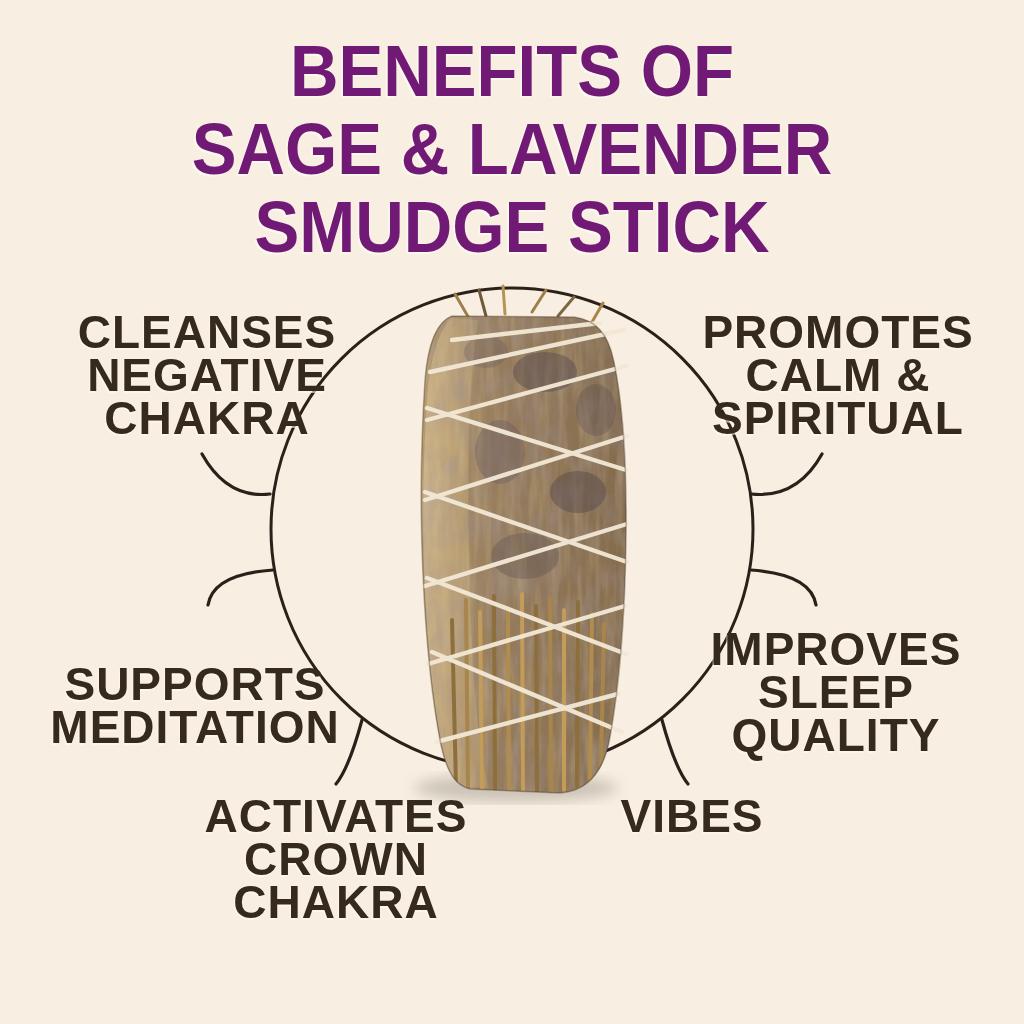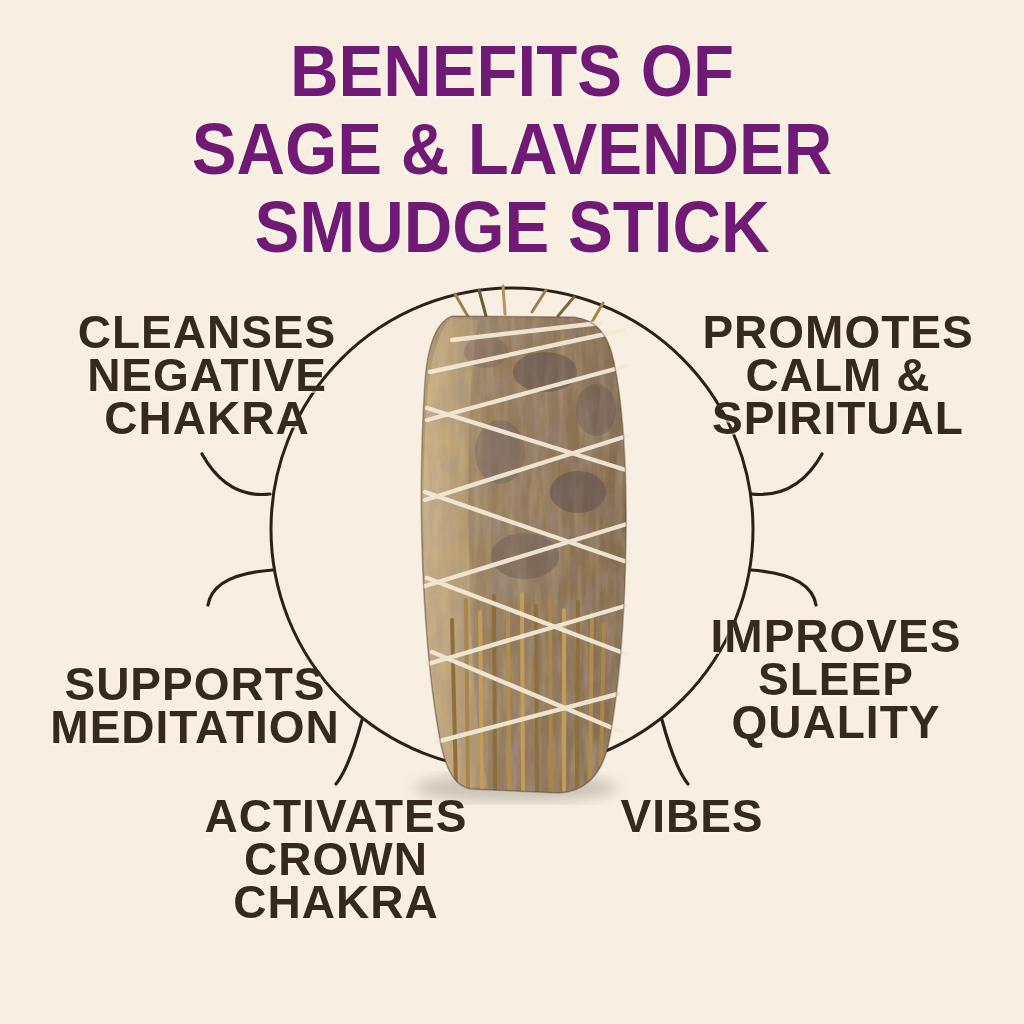--- a/index.html
+++ b/index.html
@@ -29,21 +29,21 @@
     position:absolute;width:340px;text-align:center;
     color:#362a1e;font-weight:700;
   }
   .benefit .bl{
     font-size:46px;line-height:43px;letter-spacing:1px;white-space:nowrap;
     text-shadow:-1px 2px 0 rgba(255,252,244,.6);
   }
   .b-cleanses {left:37px; top:311px;}
   .b-promotes {left:668px;top:311px;}
   .b-supports {left:25px; top:615px;margin-top:48px;}
-  .b-improves {left:666px;top:615px;}
+  .b-improves {left:666px;top:628px;}
   .b-activates{left:166px;top:795px;}
   .b-elevates {left:522px;top:795px;}
 </style>
 </head>
 <body>
 
 <div class="stage">
 
   <svg class="art" width="1024" height="1024" viewBox="0 0 1024 1024" aria-hidden="true">
     <defs>

